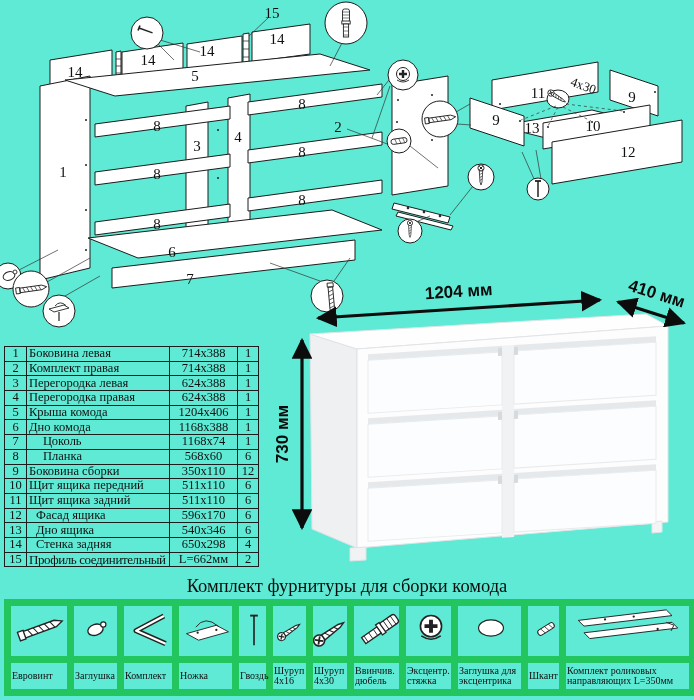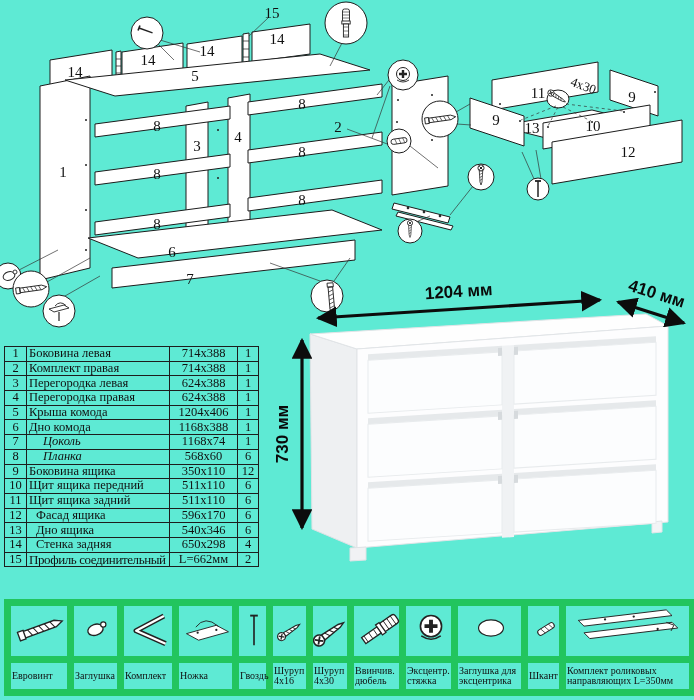--- a/index.html
+++ b/index.html
@@ -7,21 +7,21 @@
         font-family:"Liberation Serif",serif;color:#111;}
   svg text{user-select:none;}
   .lbl{font:15px "Liberation Serif",serif;fill:#101010;text-anchor:middle;}
   .lbls{font:13px "Liberation Serif",serif;fill:#101010;text-anchor:middle;}
   .dim{font:700 17px "Liberation Sans",sans-serif;fill:#0a0a0a;text-anchor:middle;}
   
   .parts{position:absolute;left:4px;top:346px;border-collapse:collapse;table-layout:fixed;}
   .parts td{border:1px solid #1d1d1d;font-size:12.5px;line-height:1.05;height:13.7px;
             padding:0 2px;white-space:nowrap;overflow:hidden;}
   .parts td.c{text-align:center;padding:0 1px;}
-  .parts td.ind1{padding-left:16px;font-style:italic;}
+  .parts td.ind1{padding-left:16px;}
   .parts td.ind2{padding-left:9px;}
   .parts td.small{font-size:13px;letter-spacing:-0.4px;}
   
   .hw-title{position:absolute;top:576px;left:0;width:694px;text-align:center;
             font-size:18.5px;color:#0d0d0d;}
   
   .hw{position:absolute;left:4px;top:599px;border-collapse:collapse;table-layout:fixed;width:685px;}
   .hw td{border:7px solid #22c55e;text-align:left;vertical-align:middle;padding:0;}
   .hw .icons td{height:50px;}
   .hw .names td{height:26px;font-size:10px;line-height:1.05;padding:0 1px;}
@@ -317,21 +317,21 @@
           <td class="c">1</td>
         </tr>
     <tr>
           <td class="c">8</td>
           <td class="ind1">Планка</td>
           <td class="c">568x60</td>
           <td class="c">6</td>
         </tr>
     <tr>
           <td class="c">9</td>
-          <td>Боковина ящика</td>
+          <td>Боковина сборки</td>
           <td class="c">350x110</td>
           <td class="c">12</td>
         </tr>
     <tr>
           <td class="c">10</td>
           <td>Щит ящика передний</td>
           <td class="c">511x110</td>
           <td class="c">6</td>
         </tr>
     <tr>
@@ -360,20 +360,21 @@
         </tr>
     <tr>
           <td class="c">15</td>
           <td class="small">Профиль соединительный</td>
           <td class="c">L=662мм</td>
           <td class="c">2</td>
         </tr>
   </tbody>
 </table>
 
+<div class="hw-title">Комплект фурнитуры для сборки комода</div>
 
 <table class="hw">
   <colgroup>
     <col style="width:63px">
         <col style="width:50px">
         <col style="width:55px">
         <col style="width:60px">
     <col style="width:34px">
         <col style="width:40px">
         <col style="width:41px">

